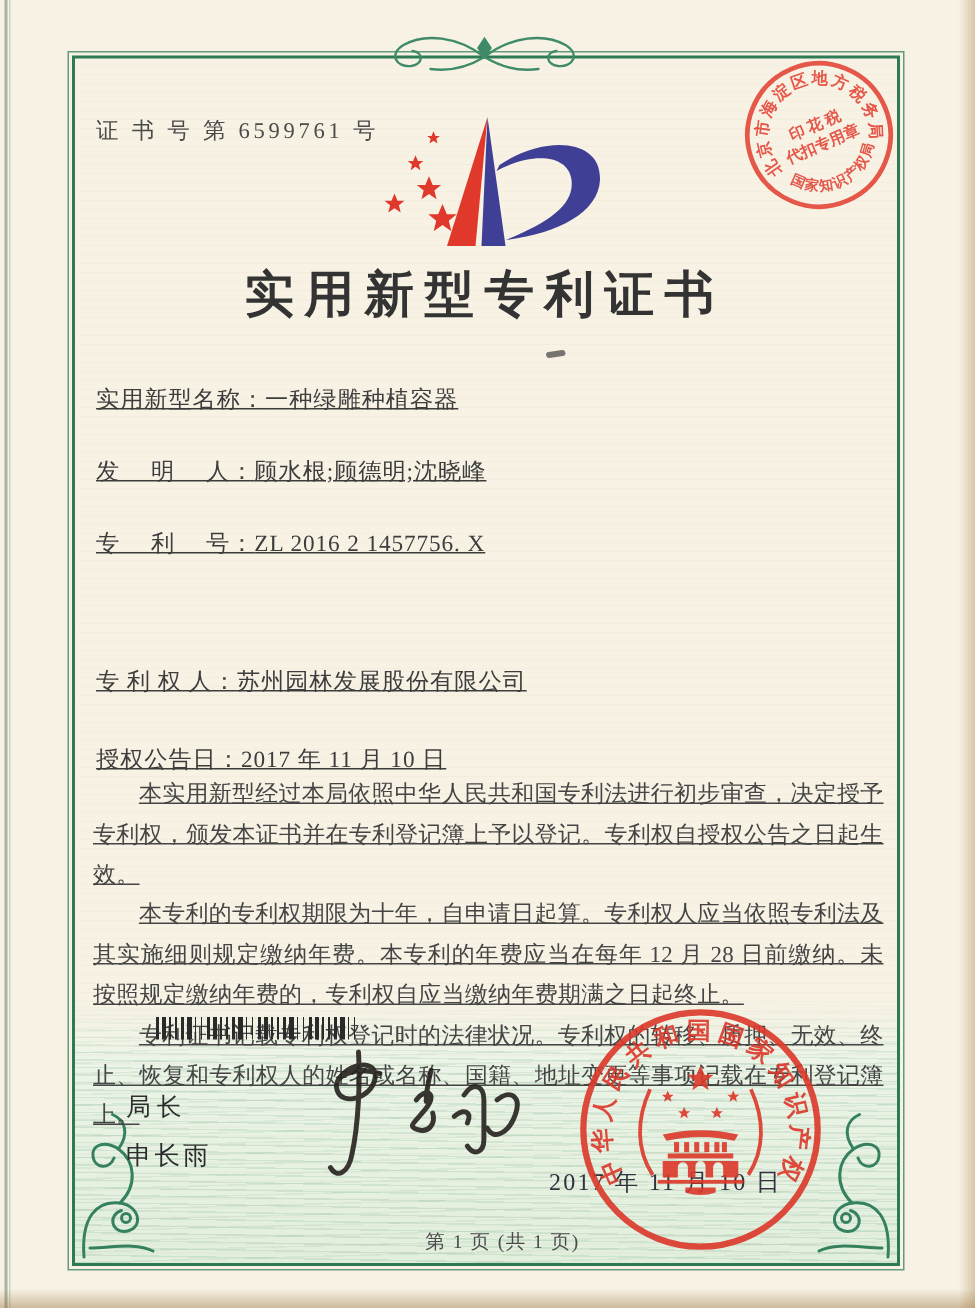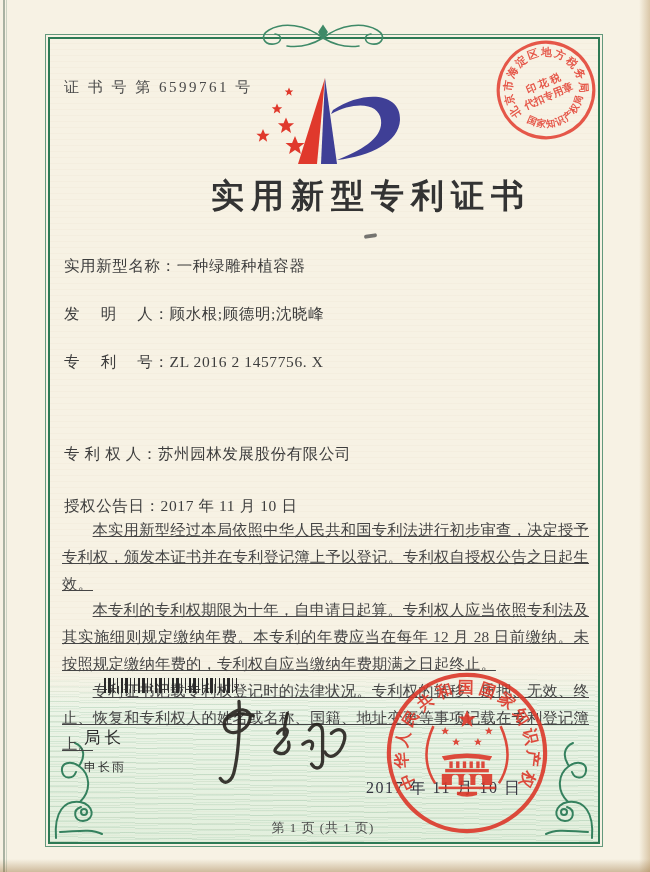--- a/index.html
+++ b/index.html
@@ -29,43 +29,43 @@
       repeating-linear-gradient(1deg,rgba(128,178,142,0.22) 0 1px,transparent 1px 5px),
       repeating-linear-gradient(-1.5deg,rgba(128,178,142,0.14) 0 1px,transparent 1px 7px),
       linear-gradient(to bottom,#eef6ea,#e2efdd);}
   .flourish{position:absolute;z-index:3;}
   
   .cert-no{position:absolute;left:64px;top:78px;font-size:15px;letter-spacing:2.5px;
     color:#4a4a4a;z-index:4;}
   .logo{position:absolute;left:225px;top:76px;z-index:4;}
   .tax-stamp{position:absolute;left:492px;top:36px;z-index:5;opacity:0.88;}
   .title{position:absolute;left:45px;width:556px;top:174px;text-align:center;
-    font-size:33px;font-weight:bold;letter-spacing:7px;color:#333;z-index:4;margin-left:48px;}
+    font-size:33px;font-weight:bold;letter-spacing:7px;color:#333;z-index:4;}
   .artifact{position:absolute;left:364px;top:234px;width:13px;height:4px;background:#4a4a4a;
     transform:rotate(-8deg);opacity:.75;z-index:4;border-radius:2px;}
   .field{position:absolute;left:64px;font-size:15.5px;color:#3d3d3d;letter-spacing:0.6px;
-    white-space:pre;z-index:4;}
+    white-space:pre;z-index:4;text-decoration:underline;}
   .f0{top:256px}.f1{top:304px}.f2{top:352px}.f3{top:400px}.f4{top:444px}.f5{top:496px}
   .body-text{position:absolute;left:62px;width:527px;top:517px;z-index:4;
     font-size:15.3px;line-height:26.8px;color:#454545;text-align:justify;letter-spacing:0.2px;}
   .body-text p{margin:0;text-indent:2em;text-decoration:underline;}
   .barcode{position:absolute;left:104px;top:678px;width:136px;height:15px;z-index:4;
     background:repeating-linear-gradient(90deg,#2a2a2a 0 2px,transparent 2px 4px,
       #2a2a2a 4px 7px,transparent 7px 9px,#2a2a2a 9px 10px,transparent 10px 13px,
       #2a2a2a 13px 14px,transparent 14px 17px);}
   .signer-title{position:absolute;left:84px;top:727px;font-size:16.5px;color:#2d2d2d;
     letter-spacing:4px;z-index:4;font-family:"Liberation Sans","DejaVu Sans",sans-serif;font-weight:500;}
-  .signer-name{position:absolute;left:84px;top:759px;font-size:12px;color:#2d2d2d;
+  .signer-name{position:absolute;left:84px;top:759px;font-size:17px;color:#2d2d2d;
     letter-spacing:2px;z-index:4;font-family:"Liberation Sans","DejaVu Sans",sans-serif;font-weight:500;}
   .signature{position:absolute;left:195px;top:697px;z-index:4;}
   .office-seal{position:absolute;left:383px;top:669px;z-index:6;opacity:0.9;}
   .issue-date{position:absolute;left:366px;top:778px;font-size:16px;color:#33333f;
     letter-spacing:1.5px;z-index:5;}
   .page-footer{position:absolute;left:45px;width:556px;top:819px;text-align:center;
-    font-size:13px;color:#4a4a4a;letter-spacing:1px;z-index:4;}
+    font-size:13px;color:#4a4a4a;letter-spacing:1px;z-index:4;padding-left:12px;}
 </style>
 </head>
 <body>
 
 <div class="page">
 
   <div class="scan-left"></div>
   <div class="scan-left2"></div>
   <div class="scan-right"></div>
   <div class="scan-bottom"></div>

